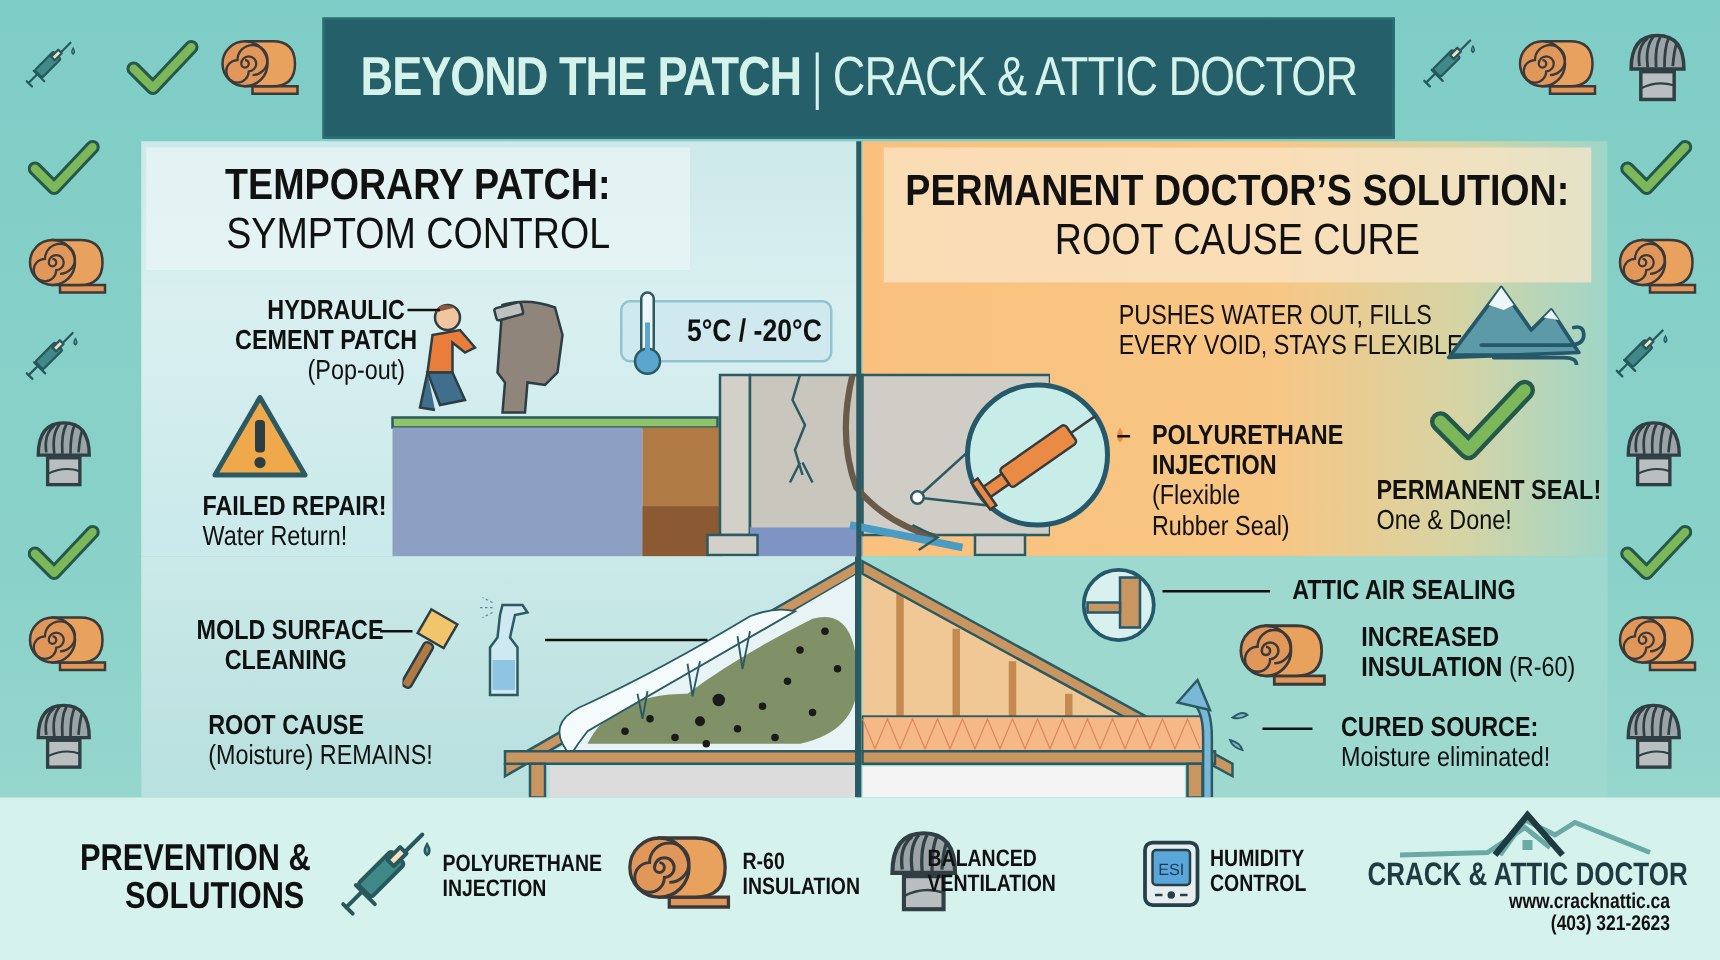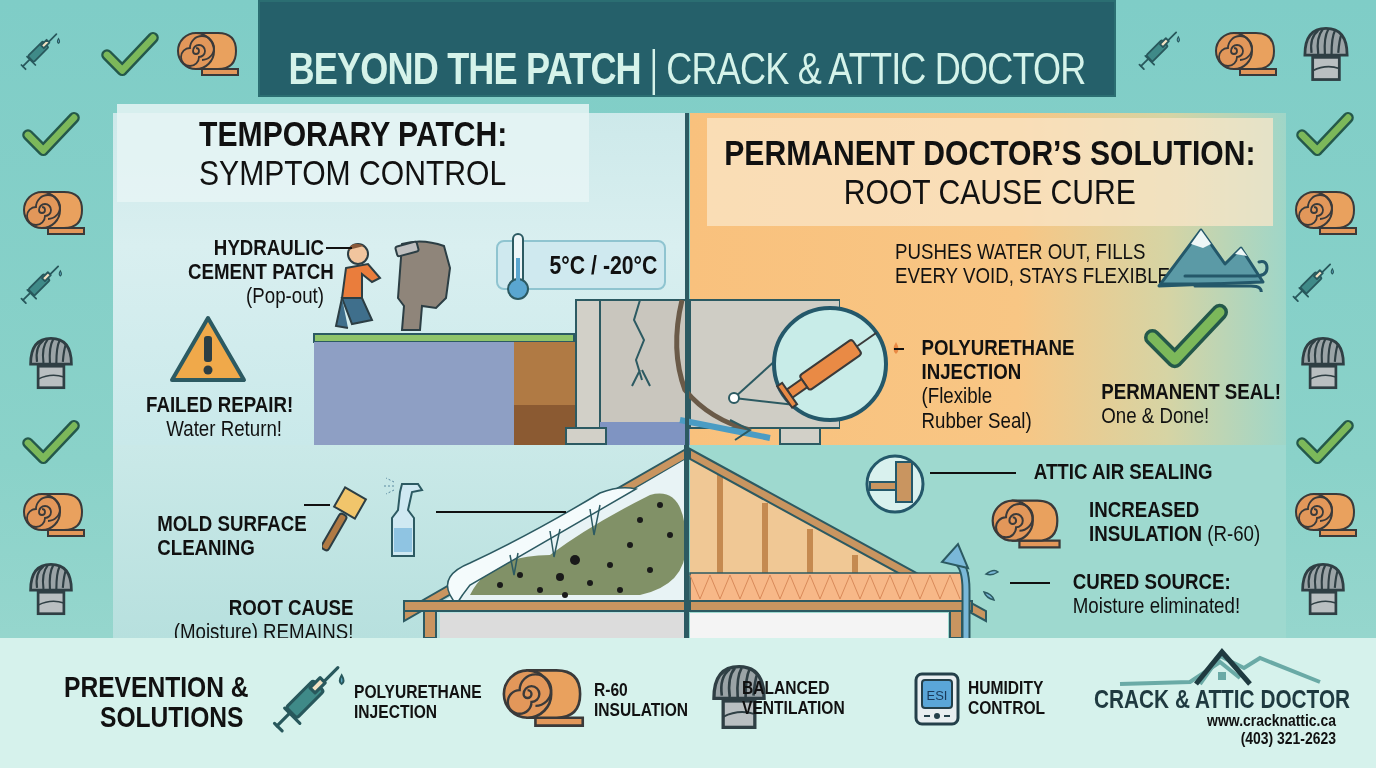--- a/index.html
+++ b/index.html
@@ -1,30 +1,30 @@
 <!DOCTYPE html>
 <html><head>
 <meta charset="utf-8">
 <style>
 *{box-sizing:border-box;margin:0;padding:0}
 html,body{width:1376px;height:768px;overflow:hidden}
 body{font-family:"Liberation Sans",sans-serif;background:linear-gradient(180deg,#7fcdc7 0%,#8ad2c9 60%,#9ed9d0 100%);position:relative;color:#111}
 .abs{position:absolute}
 .b{font-weight:bold}
 
-#title{left:258px;top:0;width:858px;height:97px;background:#25606a;display:flex;align-items:flex-end;justify-content:center;border:2px solid #2b6e72}
+#title{left:258px;top:14px;width:858px;height:97px;background:#25606a;display:flex;align-items:center;justify-content:center;border:2px solid #2b6e72}
 #title .t{color:#d5f3ea;font-size:44px;letter-spacing:-1px;transform:scaleX(.82);white-space:nowrap}
 #title .t b{font-weight:bold}
 #title .sep{display:inline-block;width:3px;height:46px;background:#d5f3ea;margin:0 14px;vertical-align:middle}
 
 #left-panel{left:113px;top:113px;width:573px;height:332px;background:linear-gradient(180deg,#cde9ea 0%,#d9eff0 40%,#c9e9ea 100%)}
 #right-panel{left:690px;top:113px;width:596px;height:332px;background:linear-gradient(90deg,#f9c17d 0%,#f8c684 55%,#d6d4a4 80%,#9fd6c8 100%)}
 #divider{left:685px;top:113px;width:4px;height:525px;background:#2c5a62}
 .head-box{position:absolute;background:rgba(230,245,244,.85);display:flex;flex-direction:column;align-items:center;justify-content:center;line-height:1}
-#left-head{left:117px;top:104px;width:472px;height:98px}
+#left-head{left:117px;top:118px;width:435px;height:98px}
 #right-head{left:707px;top:118px;width:566px;height:108px;background:rgba(250,230,200,.75)}
 .h1{font-weight:bold;font-size:35px;transform:scaleX(.86);white-space:nowrap}
 .h2{font-size:35px;transform:scaleX(.86);white-space:nowrap;margin-top:4px}
 .lbl{font-size:22px;line-height:1.1;transform:scaleX(.85);white-space:nowrap}
 .lbl b{font-weight:bold}
 
 #attic-left{left:113px;top:445px;width:573px;height:193px;background:linear-gradient(180deg,#cae9e8,#b7e0de)}
 #attic-right{left:690px;top:445px;width:596px;height:193px;background:#9ed9cf}
 
 #bottom{left:0;top:638px;width:1376px;height:130px;background:#d6f2ec}
@@ -195,21 +195,21 @@
 </div>
 <div id="divider" class="abs"></div>
 
 <div class="abs" style="left:164px;top:236px;width:160px;text-align:right">
   <div class="lbl b" style="transform-origin:right top;font-weight:bold">HYDRAULIC</div>
   <div class="lbl b" style="transform-origin:right top;font-weight:bold">CEMENT PATCH</div>
   <div class="lbl" style="transform-origin:right top">(Pop-out)</div>
 </div>
 <div class="abs" style="left:326px;top:247px;width:26px;height:2px;background:#111"></div>
 
-<div class="abs" style="left:134px;top:393px;width:160px;text-align:right">
+<div class="abs" style="left:150px;top:393px;width:160px;text-align:left">
   <div class="lbl" style="font-weight:bold;transform-origin:center top">FAILED REPAIR!</div>
   <div class="lbl" style="transform-origin:center top">Water Return!</div>
 </div>
 
 <div class="abs" style="left:850px;top:240px;width:300px;">
   <div class="lbl" style="transform-origin:right top">PUSHES WATER OUT, FILLS</div>
   <div class="lbl" style="transform-origin:right top">EVERY VOID, STAYS FLEXIBLE.</div>
 </div>
 <svg class="abs" style="left:1155px;top:222px;width:118px;height:70px" viewBox="0 0 118 70">
   <path d="M4 64 L46 8 L70 42 L86 26 L108 60 Z" fill="#5b9aa6" stroke="#24586a" stroke-width="3" stroke-linejoin="round"></path>
@@ -284,35 +284,35 @@
   </g>
   <path d="M300 4 L596 166 L596 176 L300 14Z" fill="#c99560" stroke="#2c5a62" stroke-width="2"></path>
   <rect x="300" y="128" width="278" height="28" fill="#f7b888" stroke="#2c5a62" stroke-width="1.5"></rect>
   <path d="M300 130 l10 24 l10 -24 l10 24 l10 -24 l10 24 l10 -24 l10 24 l10 -24 l10 24 l10 -24 l10 24 l10 -24 l10 24 l10 -24 l10 24 l10 -24 l10 24 l10 -24 l10 24 l10 -24 l10 24 l10 -24 l10 24 l10 -24 l10 24 l10 -24 l10 24" fill="none" stroke="#d98a5a" stroke-width="1"></path>
   <rect x="300" y="156" width="282" height="10" fill="#c99560" stroke="#2c5a62" stroke-width="2"></rect>
   <rect x="560" y="166" width="12" height="27" fill="#c99560" stroke="#2c5a62" stroke-width="2"></rect>
   <rect x="300" y="168" width="258" height="25" fill="#f4f4f4"></rect>
   <line x1="296" y1="0" x2="296" y2="193" stroke="#2c5a62" stroke-width="4"></line>
 </svg>
 
-<div class="abs" style="left:132px;top:512px;width:168px;text-align:left">
+<div class="abs" style="left:132px;top:492px;width:168px;text-align:center">
   <div class="lbl" style="font-weight:bold;transform-origin:right top">MOLD SURFACE</div>
   <div class="lbl" style="font-weight:bold;transform-origin:right top">CLEANING</div>
 </div>
 <div class="abs" style="left:304px;top:504px;width:26px;height:2px;background:#111"></div>
 <svg class="abs" style="left:322px;top:474px;width:120px;height:88px" viewBox="0 0 120 88">
   <rect x="16" y="18" width="24" height="22" fill="#f1c56b" stroke="#2c3e44" stroke-width="2" transform="rotate(30 28 29)"></rect>
   <rect x="8" y="38" width="8" height="40" rx="3" fill="#b07a44" stroke="#2c3e44" stroke-width="2" transform="rotate(30 12 58)"></rect>
   <path d="M80 10 L96 10 L100 16 L90 18 L86 36 L92 44 L92 82 L70 82 L70 44 L76 36 L78 18Z" fill="#cfe9f2" stroke="#2c5a62" stroke-width="2"></path>
   <rect x="72" y="54" width="18" height="24" fill="#8fc4e2"></rect>
   <path d="M72 8 l-8-4 M72 12 l-10 0 M72 16 l-8 4" stroke="#5a8aa0" stroke-dasharray="2 2"></path>
 </svg>
 <div class="abs" style="left:436px;top:511px;width:130px;height:2px;background:#111"></div>
 
-<div class="abs" style="left:150px;top:596px;width:220px;text-align:right">
+<div class="abs" style="left:150px;top:568px;width:220px;text-align:left">
   <div class="lbl" style="font-weight:bold;transform-origin:center top">ROOT CAUSE</div>
   <div class="lbl" style="transform-origin:center top">(Moisture) REMAINS!</div>
 </div>
 
 <svg class="abs" style="left:862px;top:452px;width:66px;height:64px" viewBox="0 0 66 64">
   <circle cx="33" cy="32" r="28" fill="#d9f1ee" stroke="#24586a" stroke-width="3"></circle>
   <rect x="34" y="10" width="16" height="40" fill="#c99560" stroke="#24586a" stroke-width="2"></rect>
   <rect x="8" y="30" width="26" height="8" fill="#c99560" stroke="#24586a" stroke-width="2"></rect>
 </svg>
 <div class="abs" style="left:930px;top:472px;width:86px;height:2px;background:#111"></div>

